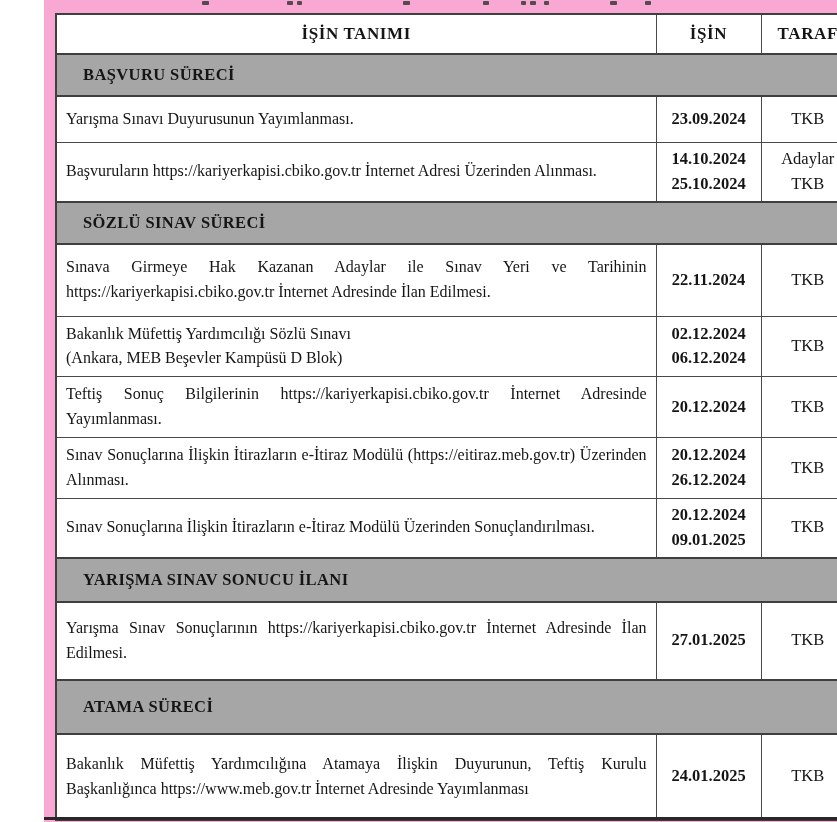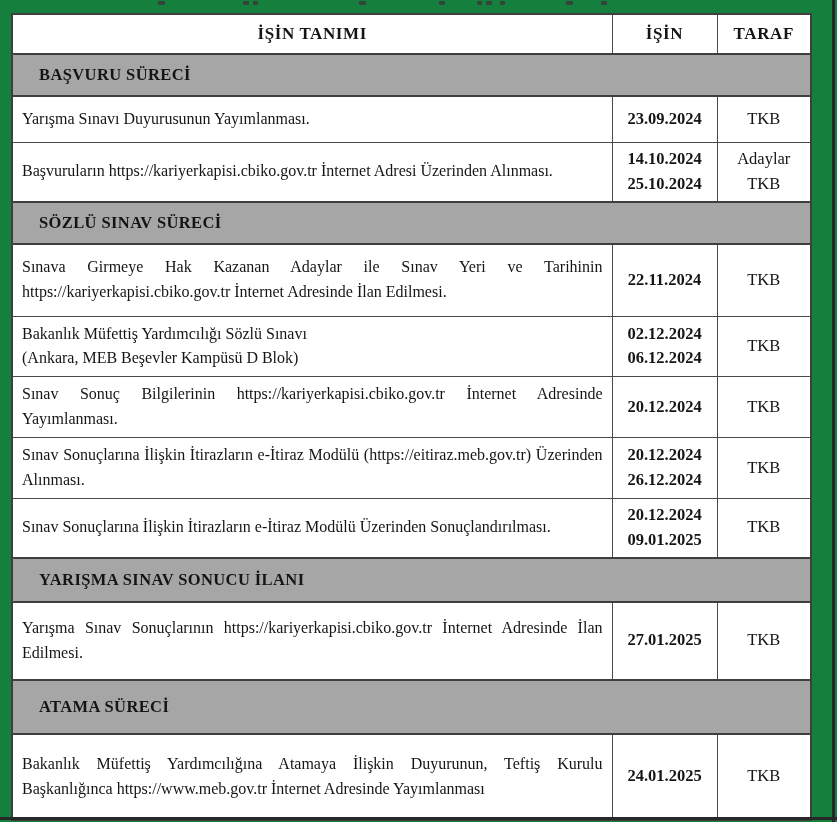--- a/index.html
+++ b/index.html
@@ -11,21 +11,22 @@
     width: 837px;
     height: 822px;
     position: relative;
     font-family: "Liberation Serif", "DejaVu Serif", serif;
     color: #151515;
     overflow: hidden;
   }
   .canvas {
     position: absolute;
     inset: 0;
-    background: #15803d;
+    background: #f9a8d4;
+    margin-left: 44px;
   }
   
   .top-fragments i {
     position: absolute;
     top: 1px;
     height: 4px;
     background: #3a3a3a;
     border-radius: 1px;
     opacity: .85;
   }
@@ -180,21 +181,21 @@
     <td class="party">TKB</td>
   </tr>
         <tr class="item-row">
     <td class="task">Bakanlık Müfettiş Yardımcılığı Sözlü Sınavı
 (Ankara, MEB Beşevler Kampüsü D Blok)</td>
     <td class="date">02.12.2024
 06.12.2024</td>
     <td class="party">TKB</td>
   </tr>
         <tr class="item-row">
-    <td class="task">Sınav Sonuç Bilgilerinin https://kariyerkapisi.cbiko.gov.tr İnternet Adresinde Yayımlanması.</td>
+    <td class="task">Teftiş Sonuç Bilgilerinin https://kariyerkapisi.cbiko.gov.tr İnternet Adresinde Yayımlanması.</td>
     <td class="date">20.12.2024</td>
     <td class="party">TKB</td>
   </tr>
         <tr class="item-row">
     <td class="task">Sınav Sonuçlarına İlişkin İtirazların e-İtiraz Modülü (https://eitiraz.meb.gov.tr) Üzerinden Alınması.</td>
     <td class="date">20.12.2024
 26.12.2024</td>
     <td class="party">TKB</td>
   </tr>
         <tr class="item-row">

